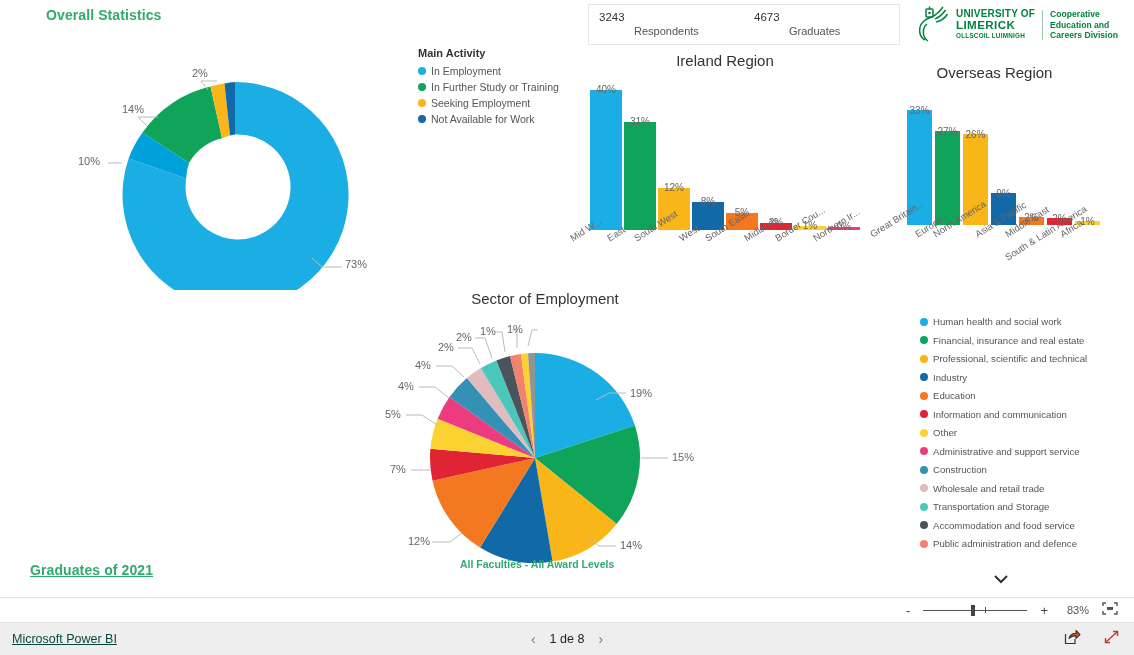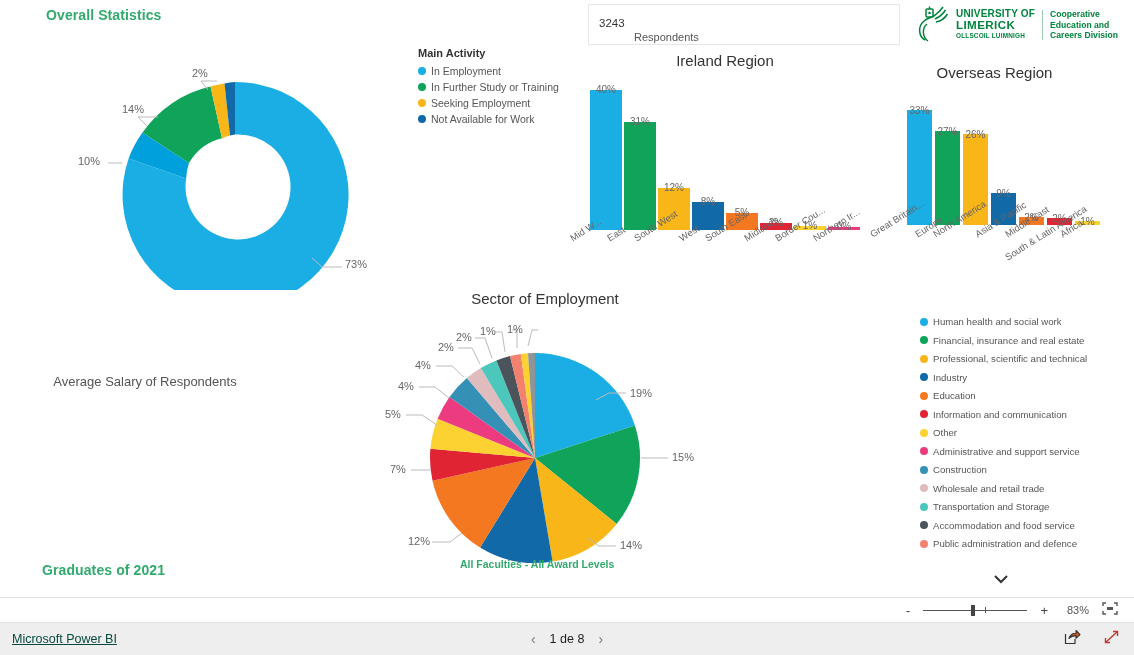--- a/index.html
+++ b/index.html
@@ -39,21 +39,21 @@
   }
 
   
   .kpi-card {
     position: absolute;
     left: 588px; top: 4px;
     width: 312px; height: 41px;
     border: 1px solid #e6e6e6;
     background: #fff;
     display: flex;
-    align-items: flex-end;
+    align-items: center;
   }
   .kpi { flex: 1; padding-left: 10px; }
   .kpi-val { font-size: 11.5px; color: #333; line-height: 13px; }
   .kpi-cap { font-size: 11px; color: #555; line-height: 14px; padding-left: 35px; }
 
   
   .logo-wrap {
     position: absolute;
     left: 915px; top: 6px;
     display: flex; align-items: center; gap: 7px;
@@ -122,26 +122,30 @@
     display: flex; align-items: center; gap: 22px;
   }
 </style>
 </head>
 <body>
 
 <div class="report">
 
   <div class="t hdr-green" style="left:46px; top:7px;">Overall Statistics</div>
 
-  <div class="t hdr-green" style="left:42px; top:562px;">Graduates of 2021</div>
+  <div class="t hdr-green" style="left:30px; top:562px;text-decoration:underline;">Graduates of 2021</div>
 
   <div class="kpi-card">
     <div class="kpi">
       <div class="kpi-val">3243</div>
       <div class="kpi-cap">Respondents</div>
+    </div>
+    <div class="kpi">
+      <div class="kpi-val">4673</div>
+      <div class="kpi-cap">Graduates</div>
     </div>
   </div>
 
   <div class="logo-wrap">
     <svg width="34" height="38" viewBox="0 0 34 38">
       <g fill="none" stroke="#00843d" stroke-width="1.5">
         <path d="M10 34 C3 30 3 20 9 15 C13 11.5 17 12 20 9"></path>
         <path d="M13 35 C7 31 7 22 12 18"></path>
         <rect x="11" y="3" width="7" height="8" rx="1"></rect>
         <path d="M14.5 3 L14.5 0.5"></path>
@@ -181,21 +185,20 @@
       <polyline points="87,66 78,57 98,57" fill="none" stroke="#bbb" stroke-width="1"></polyline>
       <polyline points="62,103 48,103" fill="none" stroke="#bbb" stroke-width="1"></polyline>
       <polyline points="252,198 262,207 282,207" fill="none" stroke="#bbb" stroke-width="1"></polyline>
     </svg>
     <div class="t dlabel" style="left:132px; top:7px;">2%</div>
     <div class="t dlabel" style="left:62px;  top:43px;">14%</div>
     <div class="t dlabel" style="left:18px;  top:95px;">10%</div>
     <div class="t dlabel" style="left:285px; top:198px;">73%</div>
   </div>
 
-  <div class="t" style="left:0; top:374px; width:290px; text-align:center; font-size:13px; color:#555;">Average Salary of Respondents</div>
 
   <div style="position:absolute; left:418px; top:47px;">
     <div class="legend-title" style="margin-bottom:6px;">Main Activity</div>
     <div class="legend-row">
       <span class="legend-dot" style="background:#1aaee5"></span>
       <span class="legend-lbl">In Employment</span>
     </div>
     <div class="legend-row">
       <span class="legend-dot" style="background:#0fa45a"></span>
       <span class="legend-lbl">In Further Study or Training</span>

